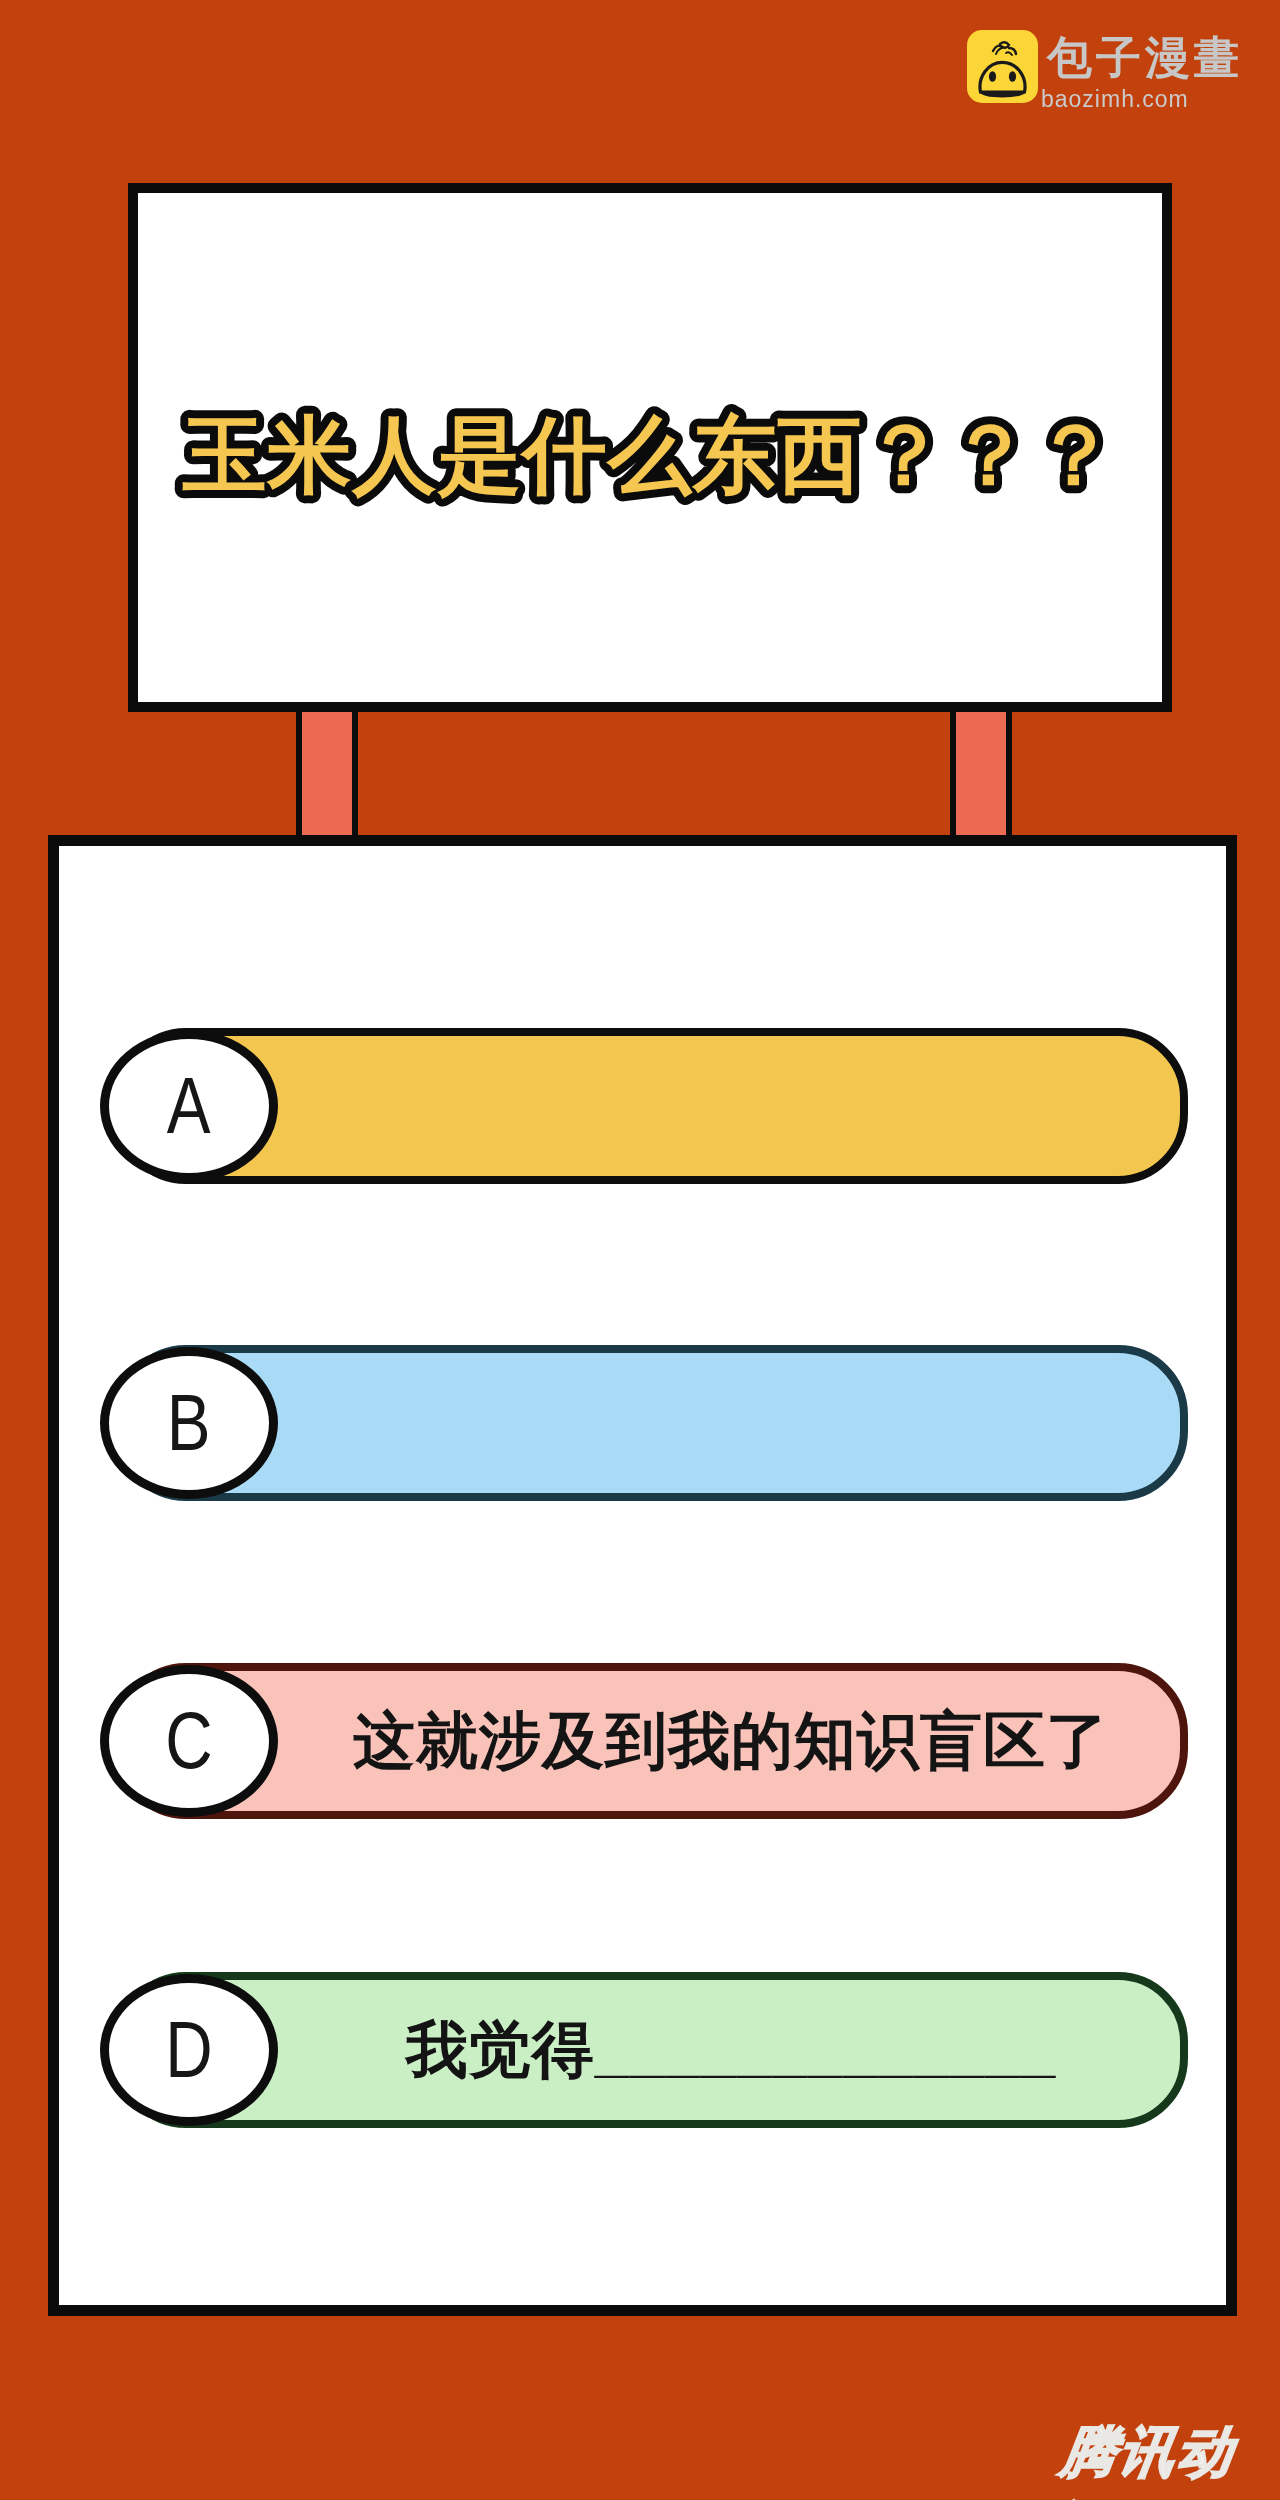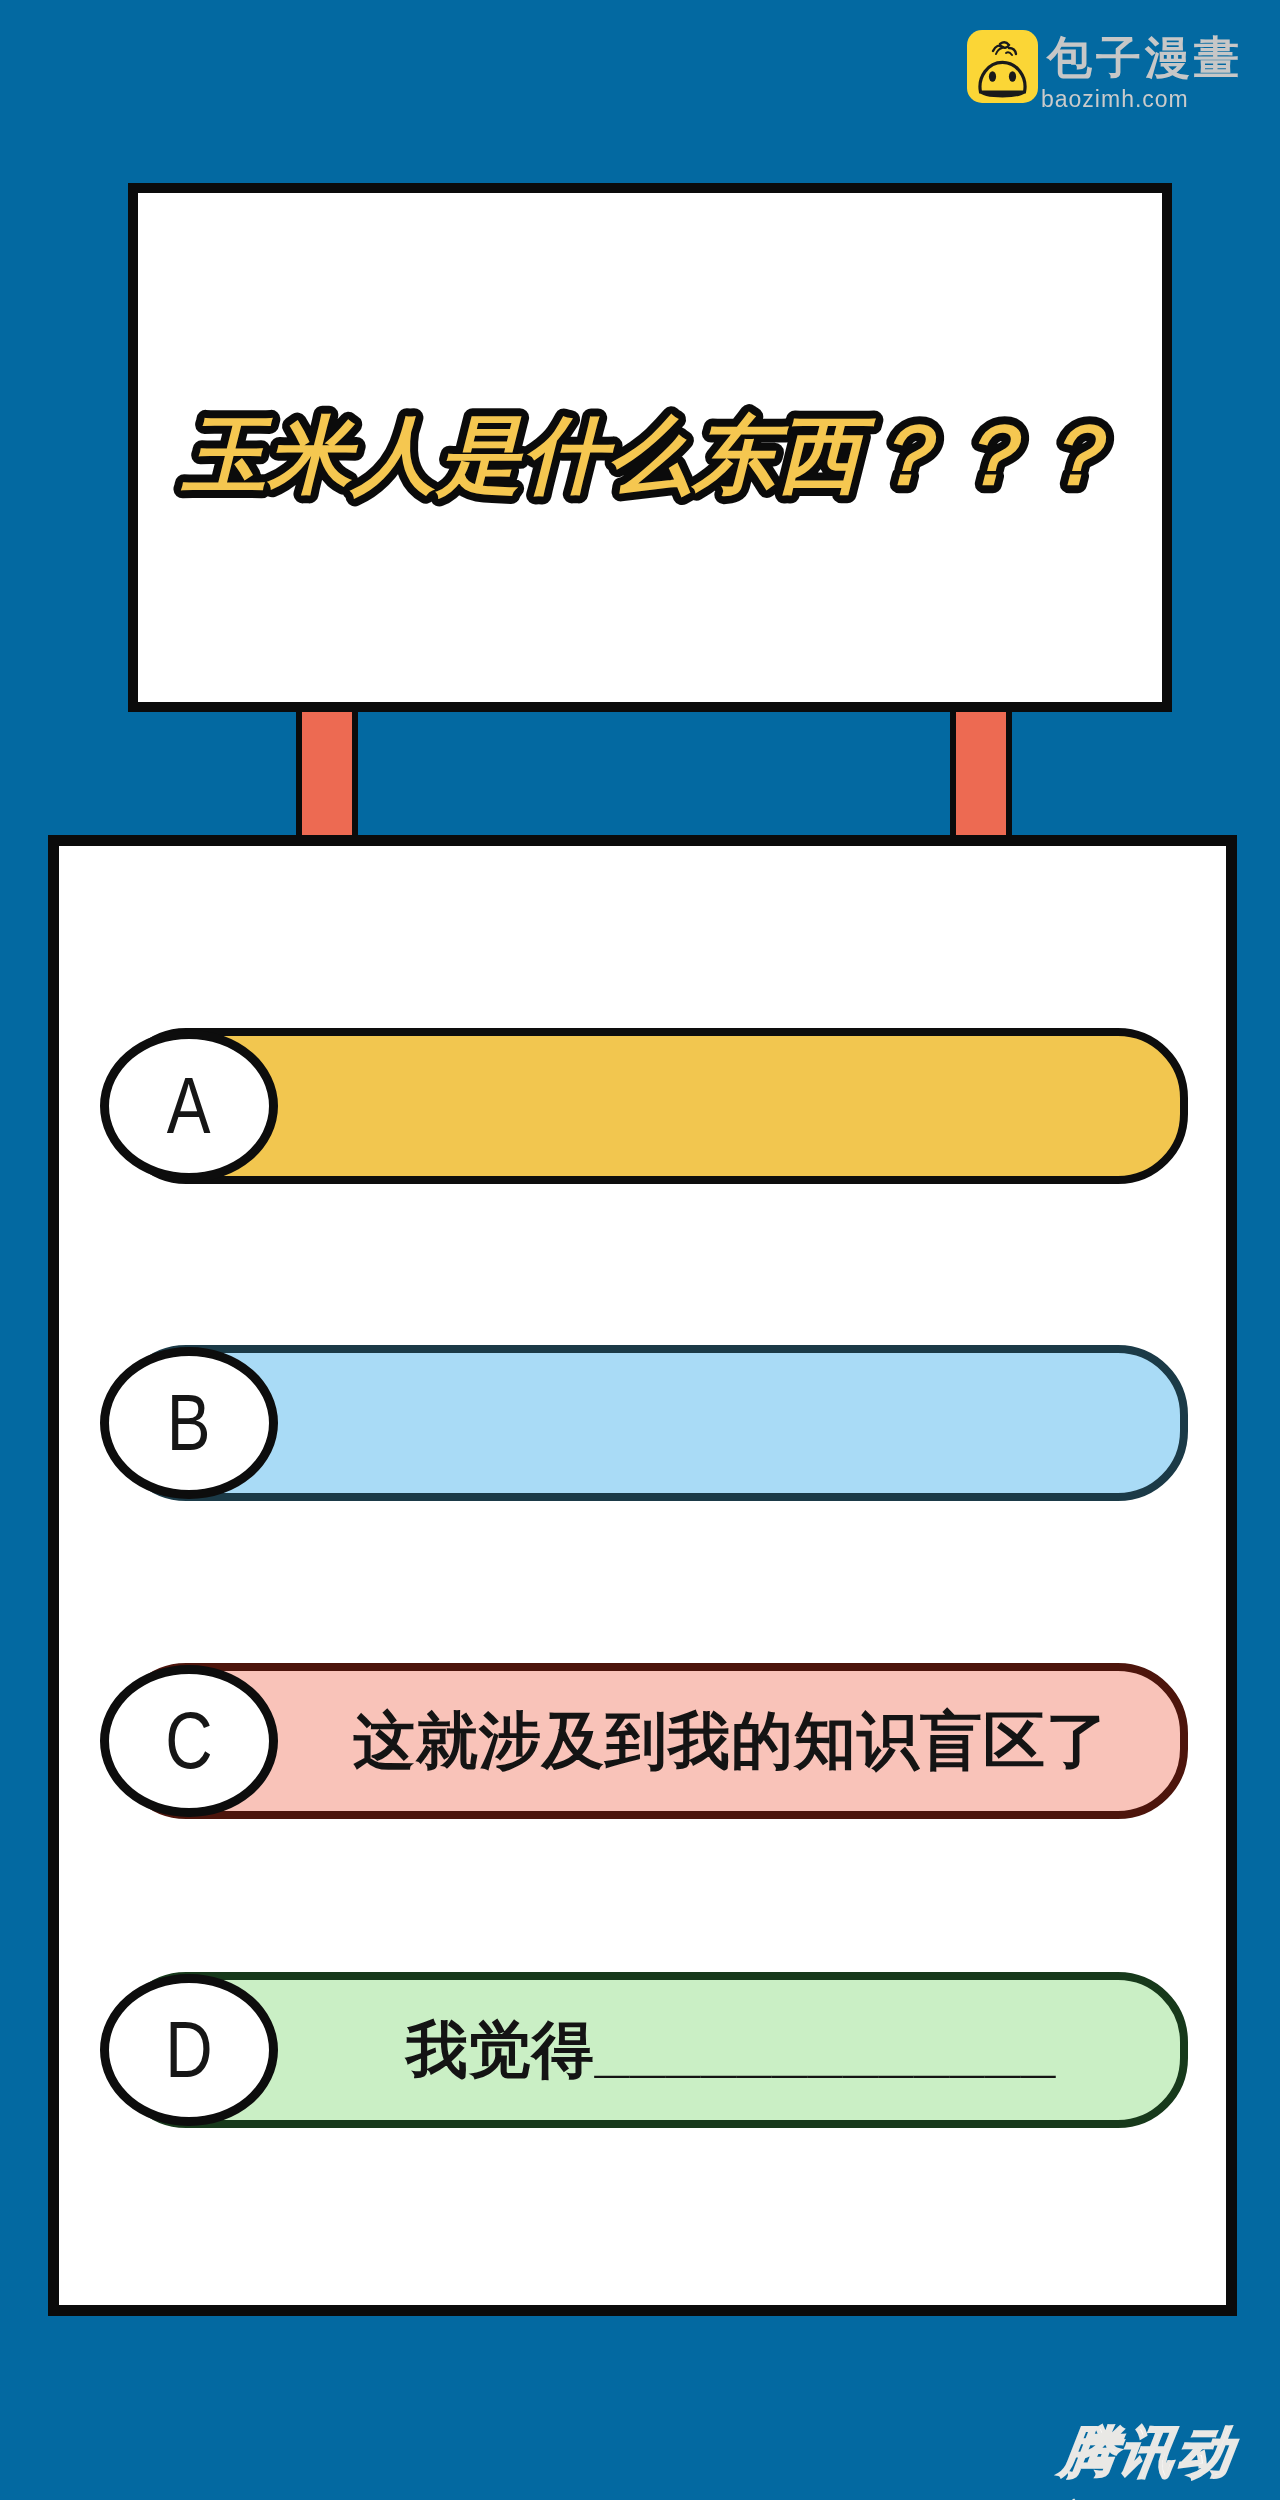--- a/index.html
+++ b/index.html
@@ -1,28 +1,28 @@
 <!DOCTYPE html>
 <html><head>
 <meta charset="utf-8">
 <style>
   html,body{margin:0;padding:0;background:#ffffff;}
-  .page{position:relative;width:1280px;height:2500px;background:#0369a1;overflow:hidden;
+  .page{position:relative;width:1280px;height:2500px;background:#c2410c;overflow:hidden;
         font-family:"Liberation Sans","DejaVu Sans",sans-serif;}
 
   
   .logo{position:absolute;left:965px;top:28px;width:290px;height:92px;display:flex;}
   .logo-icon{position:absolute;left:2px;top:2px;width:71px;height:73px;}
   .logo-text{position:absolute;left:82px;top:6px;display:flex;flex-direction:column;}
   .logo-cjk{font-size:45px;font-weight:bold;color:#c7c7c7;letter-spacing:4px;line-height:48px;}
   .logo-domain{font-size:23px;color:#cbcbcb;letter-spacing:1px;line-height:34px;margin-left:-6px;}
 
   
   .sign{position:absolute;left:128px;top:183px;width:1044px;height:529px;
-        box-sizing:border-box;border:10px solid #0b0b0b;background:#ffffff;z-index:2;font-style:italic;}
+        box-sizing:border-box;border:10px solid #0b0b0b;background:#ffffff;z-index:2;}
   .sign svg{position:absolute;left:0;top:0;}
 
   
   .post{position:absolute;top:700px;width:62px;height:142px;box-sizing:border-box;
         border-left:6px solid #0b0b0b;border-right:6px solid #0b0b0b;z-index:1;}
   .post-left{left:296px;}
   .post-right{left:950px;}
 
   
   .quiz-box{position:absolute;left:48px;top:835px;width:1189px;height:1481px;

